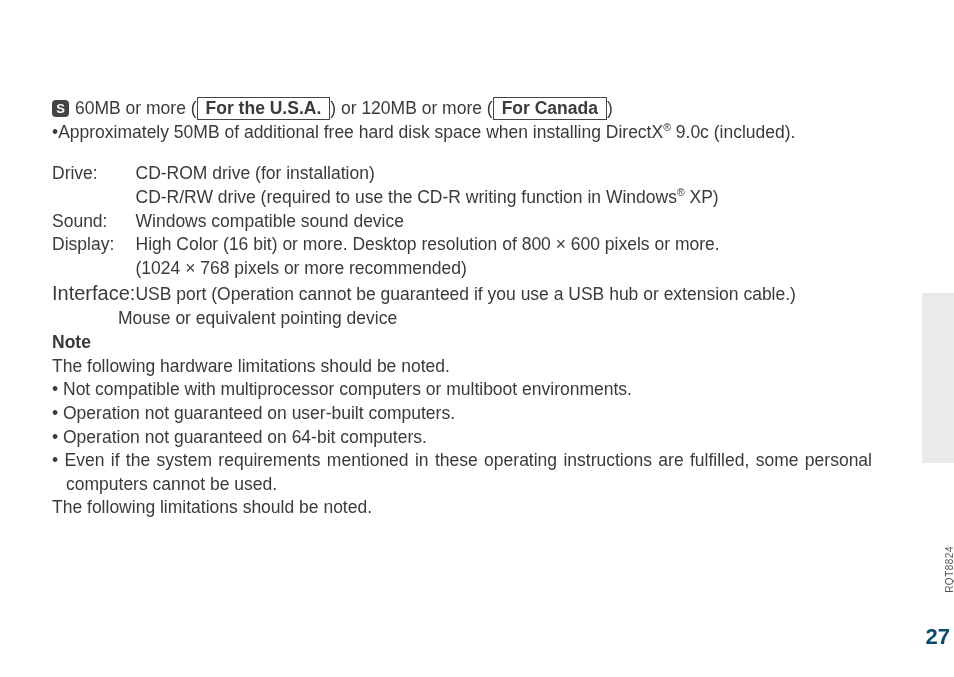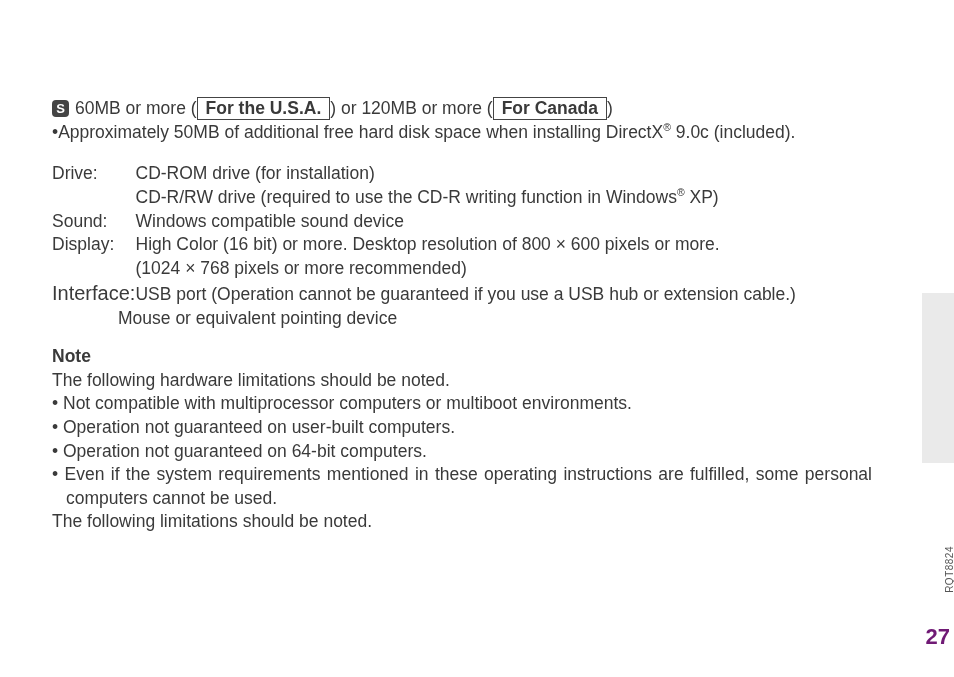--- a/index.html
+++ b/index.html
@@ -32,21 +32,21 @@
     font-weight:bold;
     line-height:1.15;
   }
   sup{font-size:0.6em;vertical-align:super;line-height:0}
   .ind1{padding-left:10px;text-indent:-10px}
   .tbl{display:table;width:100%}
   .row{display:table-row}
   .lc{display:table-cell;white-space:nowrap;vertical-align:top;padding-right:4px}
   .rc{display:table-cell;vertical-align:top}
   .bold{font-weight:bold}
-  .note-sec{margin-top:14px}
+  .note-sec{}
   .bul{padding-left:14px;text-indent:-14px}
   .bul2{padding-left:14px;text-indent:-14px}
   .side-tab{
     position:absolute;right:0;top:293px;
     width:32px;height:170px;
     background:#eaeaea;
   }
   .side-label{
     position:absolute;right:5px;top:454px;
     transform:rotate(-90deg);transform-origin:right top;
@@ -54,21 +54,21 @@
     font-style:italic;font-weight:bold;
     color:#444;font-size:24px;letter-spacing:0.5px;
   }
   .docnum{
     position:absolute;right:11px;top:546px;
     transform:rotate(-90deg);transform-origin:right top;
     font-size:10px;color:#555;letter-spacing:0.5px;
   }
   .pgnum{
     position:absolute;right:4px;bottom:25px;
-    font-weight:bold;font-size:22px;color:#701a75;
+    font-weight:bold;font-size:22px;color:#0c4a6e;
   }
 </style>
 </head>
 <body>
 
 <div class="page">
 
   <div>
     <span class="s-badge">S</span><span>60MB or more (</span><span class="boxlbl">For the U.S.A.</span><span>) or 120MB or more (</span><span class="boxlbl">For Canada</span><span>)</span>
   </div>

